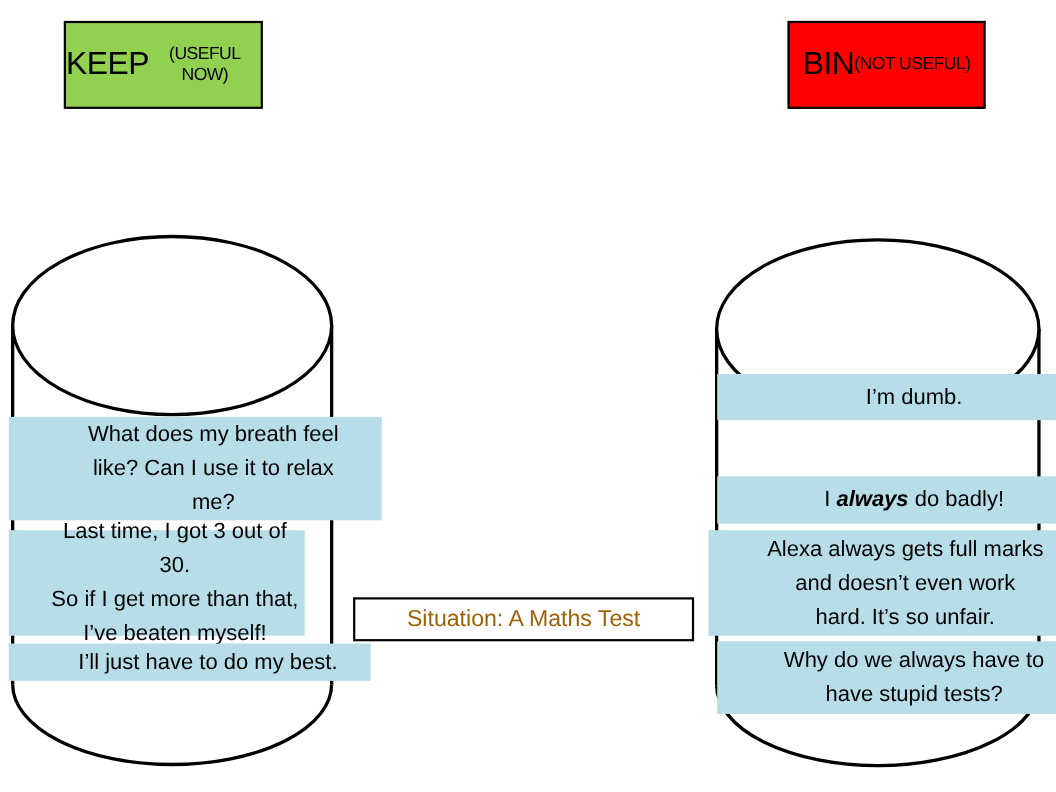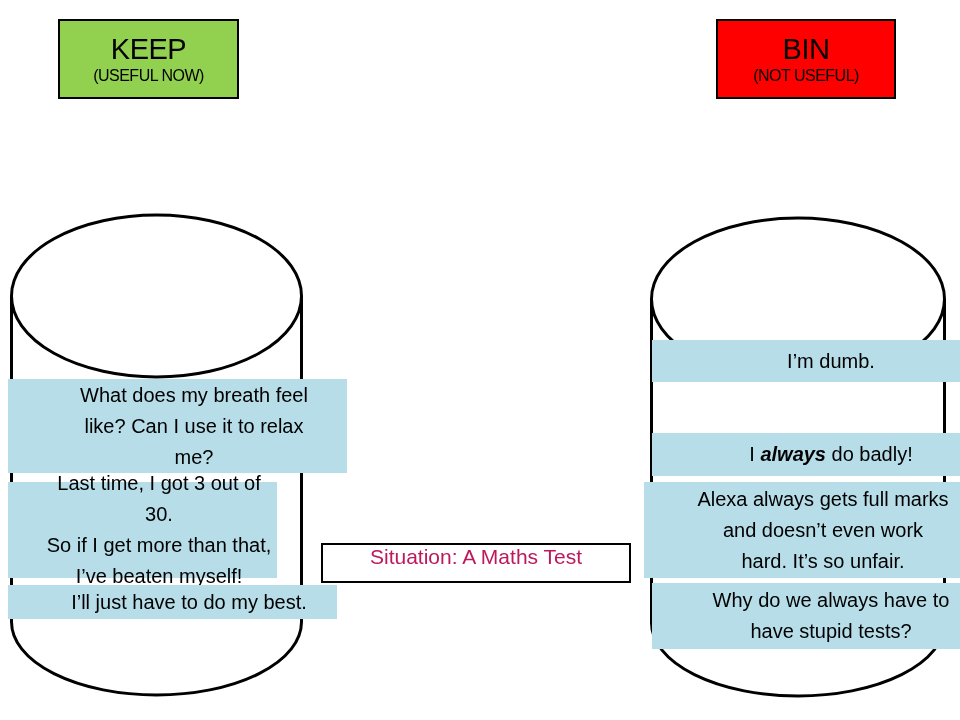--- a/index.html
+++ b/index.html
@@ -15,21 +15,21 @@
     background: #ffffff;
     overflow: hidden;
   }
 
   
   .label-box {
     position: absolute;
     box-sizing: border-box;
     border: 2.5px solid #000;
     display: flex;
-    flex-direction: column;
+    flex-direction: row;
     align-items: center;
     justify-content: center;
     color: #000;
     text-align: center;
   }
   #keep-box { left: 58px; top: 19px; width: 181px; height: 80px; background: #92D050; }
   #bin-box  { left: 716px; top: 19px; width: 180px; height: 80px; background: #FF0000; }
   .box-title    { font-size: 29px; line-height: 1.15; letter-spacing: -0.5px; }
   .box-subtitle { font-size: 16px; line-height: 1.2;  letter-spacing: -0.5px; }
 
@@ -65,23 +65,24 @@
   #card-r5 { left: 652px; top: 583px; width: 292px; height: 66px; }
 
   
   #situation-box {
     position: absolute;
     left: 321px; top: 543px; width: 310px; height: 40px;
     box-sizing: border-box;
     border: 2px solid #000;
     background: #ffffff;
     display: flex;
+    align-items: center;
     justify-content: center;
     font-size: 21px;
-    color: #be185d;
+    color: #a16207;
   }
 </style>
 </head>
 <body>
 
 <div id="slide">
 
   <div id="keep-box" class="label-box">
     <div class="box-title">KEEP</div>
     <div class="box-subtitle">(USEFUL NOW)</div>

